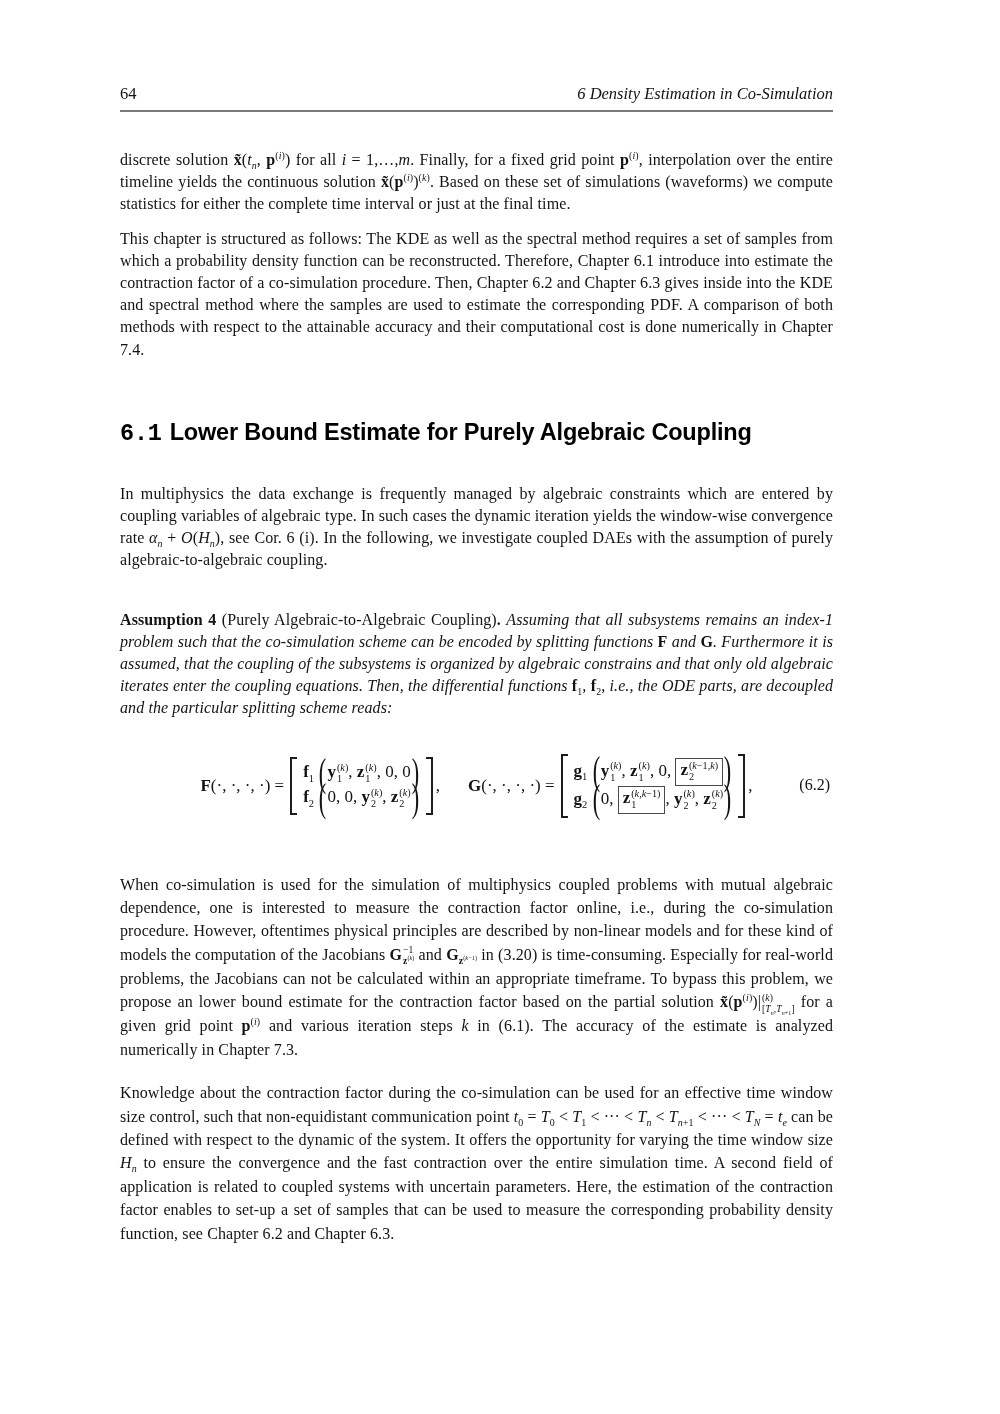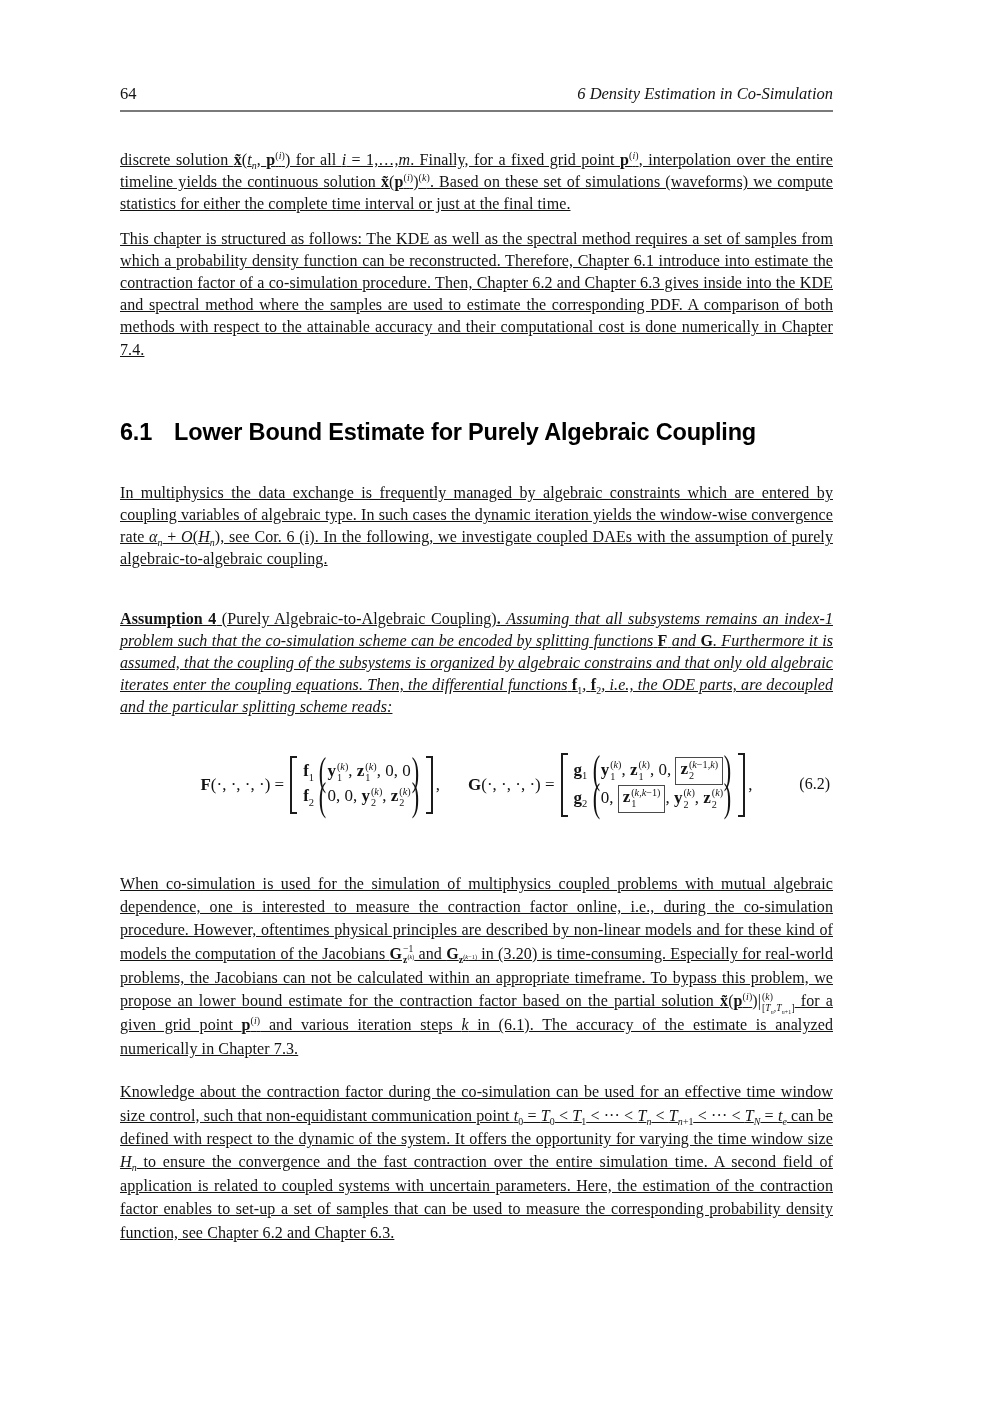--- a/index.html
+++ b/index.html
@@ -19,41 +19,40 @@
     display:flex; justify-content:space-between; align-items:baseline;
     font-size:16.5px;
   }
   .running { font-style:italic; }
   .rule { margin-top:6px; border-top:2px solid #7a7a7a; height:0; }
   
   p.body {
     text-align:justify;
     line-height:22.2px;
     letter-spacing:0.1px;
-    text-decoration:underline;
   }
   p.tight { line-height:23.4px; }
   .m-p1 { margin-top:37px; }
   .m-p2 { margin-top:12px; }
   .m-p3 { margin-top:36px; }
   .m-asm { margin-top:37px; }
   .m-where { margin-top:15px; }
   .m-p4 { margin-top:37px; }
   .m-p5 { margin-top:20px; }
   sup, sub { font-size:0.62em; line-height:0; }
   
   h2.sect {
     margin-top:58px;
     font-family:"Liberation Sans", sans-serif;
     font-weight:bold;
     font-size:23.5px;
     letter-spacing:-0.2px;
     color:#000;
   }
-  h2.sect .num { margin-right:22px; }
+  h2.sect .num { margin-right:8px;font-family:Liberation Mono, monospace; }
   
   .ss {
     display:inline-flex; flex-direction:column; align-items:flex-start;
     vertical-align:middle;
     font-size:0.60em; line-height:1.12;
     margin-left:1px;
   }
   .ss > span { display:block; }
   
   .equation {

